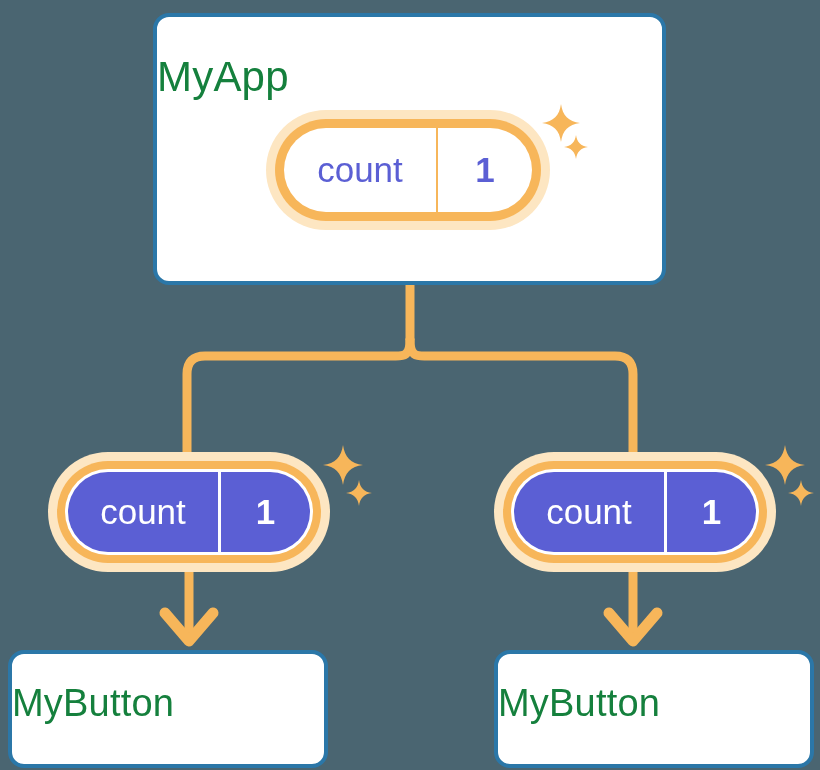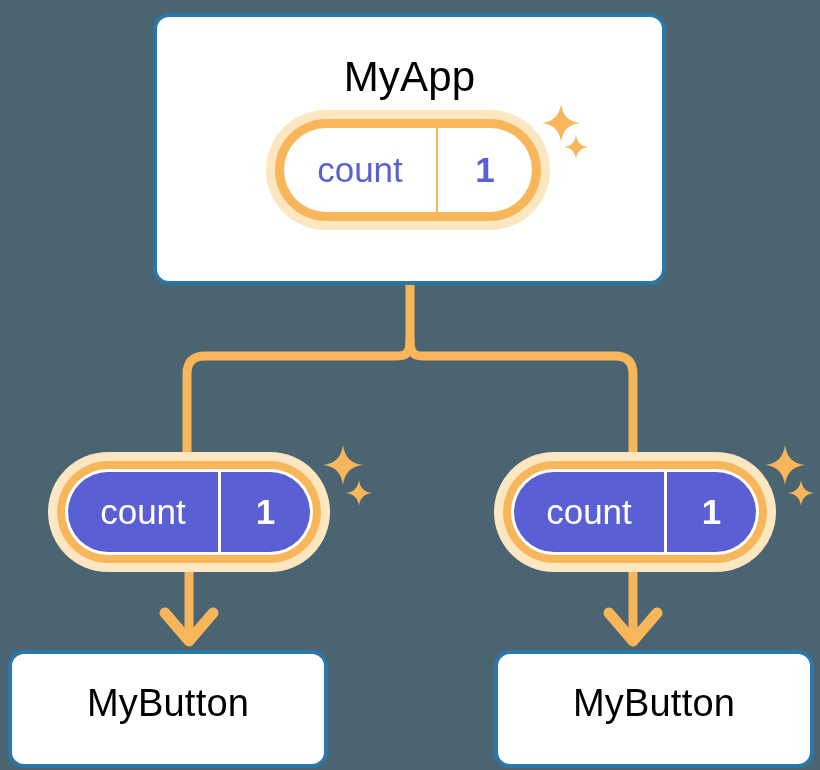--- a/index.html
+++ b/index.html
@@ -22,22 +22,21 @@
     background: #ffffff;
     border: 4px solid #2b77a8;
     border-radius: 16px;
     box-sizing: border-box;
     z-index: 3;
   }
   .card-title {
     position: absolute;
     left: 0;
     right: 0;
-    text-align: center;
-    color: #000000;
+    color: #15803d;
     font-weight: 400;
     letter-spacing: .2px;
     white-space: nowrap;
   }
 
   #card-myapp { left: 153px; top: 13px; width: 513px; height: 272px; }
   #card-myapp .card-title { top: 36px; font-size: 42px; }
 
   #card-mybutton-left  { left: 8px;   top: 650px; width: 320px; height: 118px; }
   #card-mybutton-right { left: 494px; top: 650px; width: 320px; height: 118px; }

